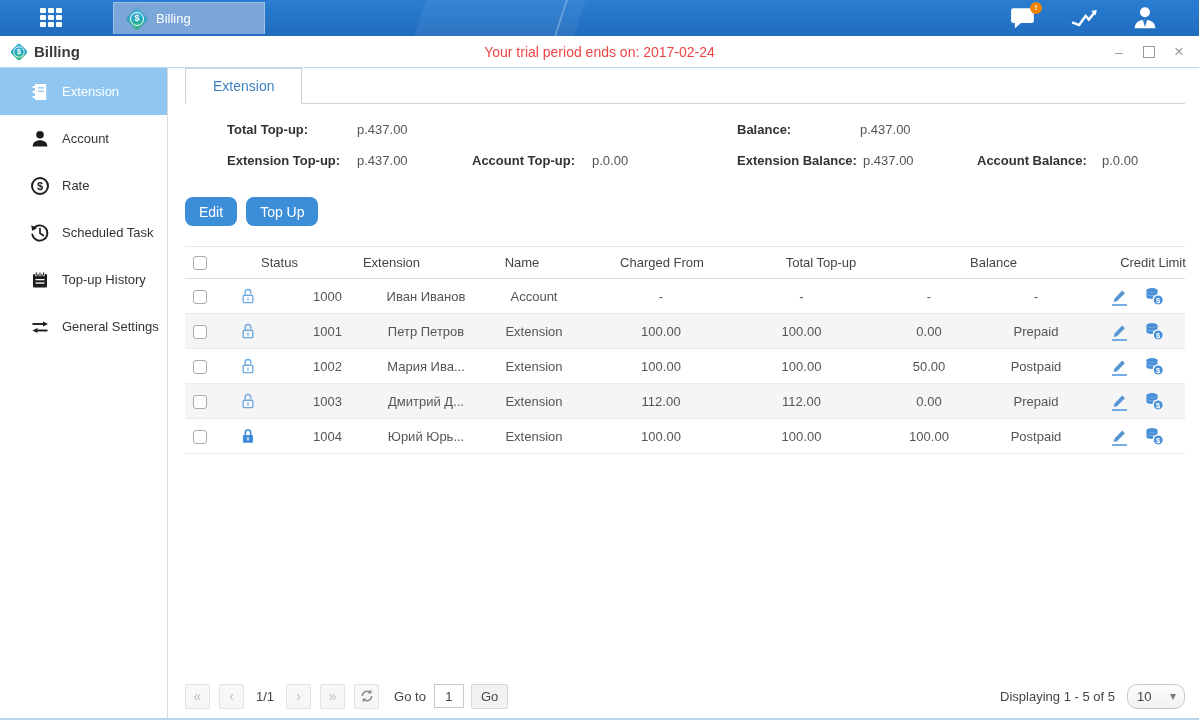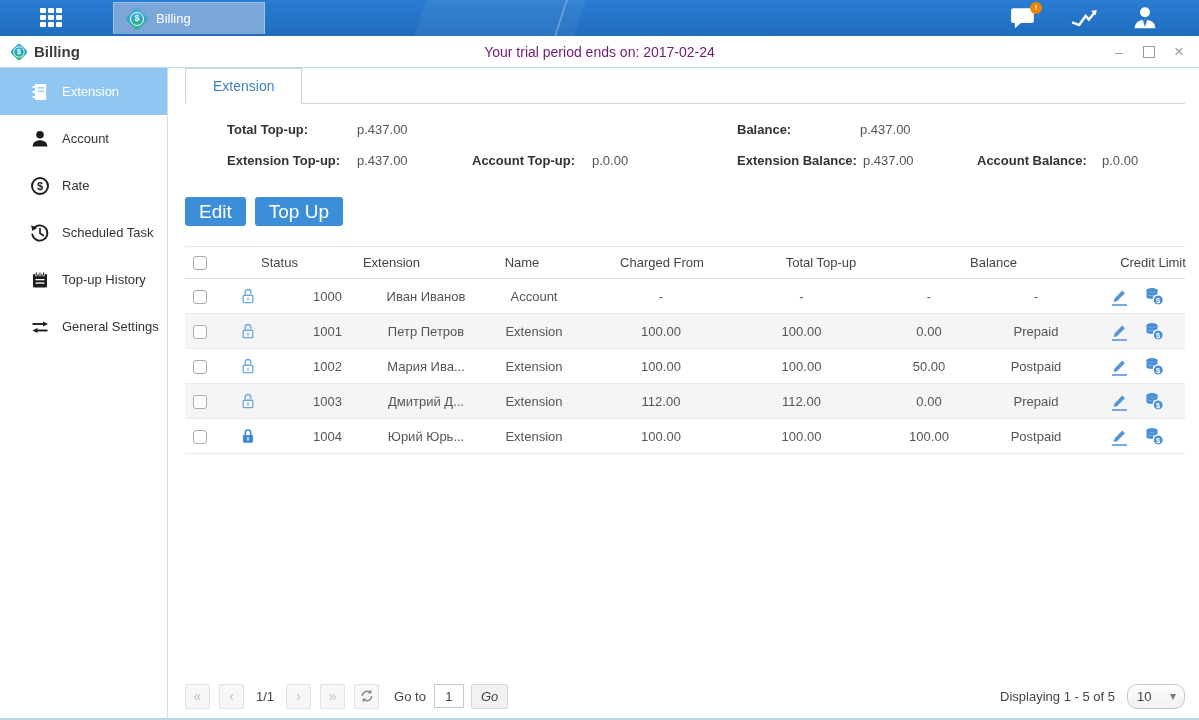--- a/index.html
+++ b/index.html
@@ -29,21 +29,21 @@
   .topbar-icons { position:absolute; right:40px; top:0; height:36px; display:flex; align-items:center; gap:33px; }
   .tb-icon { position:relative; width:28px; height:24px; cursor:pointer; display:flex; align-items:center; justify-content:center; }
   .badge { position:absolute; top:-4px; right:-5px; width:12px; height:12px; background:#f08300; border-radius:50%;
     color:#fff; font-size:8px; font-weight:bold; text-align:center; line-height:12px; }
 
   
   .titlebar { position:relative; height:32px; flex:0 0 32px; background:#fff; border-bottom:1px solid #bcd9ef;
     display:flex; align-items:center; }
   .titlebar .diamond { transform:scale(.8); margin-left:8px; }
   .win-title { font-size:15px; font-weight:bold; color:#3c3c3c; margin-left:4px; }
-  .trial { position:absolute; left:0; right:0; text-align:center; color:#701a75; font-size:14px; pointer-events:none; }
+  .trial { position:absolute; left:0; right:0; text-align:center; color:#ef4444; font-size:14px; pointer-events:none; }
   .win-controls { position:absolute; right:12px; top:0; height:32px; display:flex; align-items:center; gap:16px; }
   .win-btn { color:#9a9a9a; font-size:14px; width:16px; text-align:center; cursor:pointer; line-height:16px; }
   .win-btn.max { font-size:15px; }
 
   
   .content { flex:1; display:flex; min-height:0; }
   .sidebar { width:168px; flex:0 0 168px; background:#fff; border-right:1px solid #d9d9d9; }
   .side-item { height:47px; display:flex; align-items:center; padding-left:30px; cursor:pointer;
     color:#333; font-size:13px; --icon-bg:#fff; }
   .side-item .sicon { width:20px; height:20px; margin-right:12px; color:#1d1d1d; flex:0 0 20px; }
@@ -58,21 +58,21 @@
     margin-bottom:-1px; display:flex; align-items:center; color:#4081c2; font-size:14px; cursor:pointer; }
 
   
   .summary { position:relative; margin-top:14px; height:64px; font-size:13px;margin-left:42px; }
   .summary .lbl { position:absolute; font-weight:bold; color:#333; }
   .summary .val { position:absolute; color:#555; }
   .r1 { top:4px; } .r2 { top:35px; }
 
   
   .btn-row { margin-top:15px; display:flex; gap:9px; }
-  .blue-btn { height:29px; background:#3d8ed9; color:#fff; font-size:19px; border:none; border-radius:3px;
+  .blue-btn { height:29px; background:#3d8ed9; color:#fff; font-size:14px; border:none; border-radius:8px;
     padding:0 14px; cursor:pointer; }
 
   
   .tbl { margin-top:20px; font-size:13px; color:#555; }
   .trow { display:grid; grid-template-columns:30px 65px 95px 102px 114px 140px 141px 114px 100px 99px;
     align-items:center; height:35px; border-bottom:1px solid #ebebeb; }
   .trow.head { height:33px; color:#444; border-top:1px solid #e8e8e8; border-bottom:1px solid #dddddd;gap:32px; }
   .trow > div { text-align:center; overflow:hidden; text-overflow:ellipsis; white-space:nowrap; }
   .trow.alt { background:#f5f5f5; }
   .cbx { width:14px; height:14px; border:1px solid #ababab; border-radius:3px; background:#fff;
@@ -86,21 +86,21 @@
     display:flex; align-items:center; font-size:13px; color:#555; }
   .pg-btn { width:25px; height:25px; background:#f7f7f7; border:1px solid #e2e2e2; border-radius:2px;
     color:#c0c0c0; font-size:14px; display:flex; align-items:center; justify-content:center;
     margin-right:9px; cursor:pointer; }
   .pg-btn.dark { color:#6f6f6f; }
   .pg-info { margin:0 12px 0 3px; color:#444; }
   .goto-lbl { margin:0 8px 0 6px; color:#444; }
   .goto-input { width:30px; height:24px; border:1px solid #c9c9c9; font-size:13px; text-align:center;
     font-family:"Liberation Sans",sans-serif; color:#444; }
   .go-btn { height:25px; padding:0 9px; background:#f2f2f2; border:1px solid #d7d7d7; border-radius:2px;
-    font-size:13px; color:#444; margin-left:7px; cursor:pointer; font-family:"Liberation Sans",sans-serif;font-style:italic; }
+    font-size:13px; color:#444; margin-left:7px; cursor:pointer; font-family:"Liberation Sans",sans-serif; }
   .pg-right { margin-left:auto; display:flex; align-items:center; color:#444; }
   .pagesize { position:relative; width:58px; height:25px; border:1px solid #c8c8c8; border-radius:10px;
     background:linear-gradient(180deg,#fdfdfd,#f1f1f1); margin-left:12px; cursor:pointer;
     display:flex; align-items:center; padding-left:9px; color:#444; }
   .pagesize .caret { position:absolute; right:8px; top:4px; color:#7a7a7a; font-size:12px; }
 </style>
 </head>
 <body>
 
 <svg width="0" height="0" style="position:absolute">

